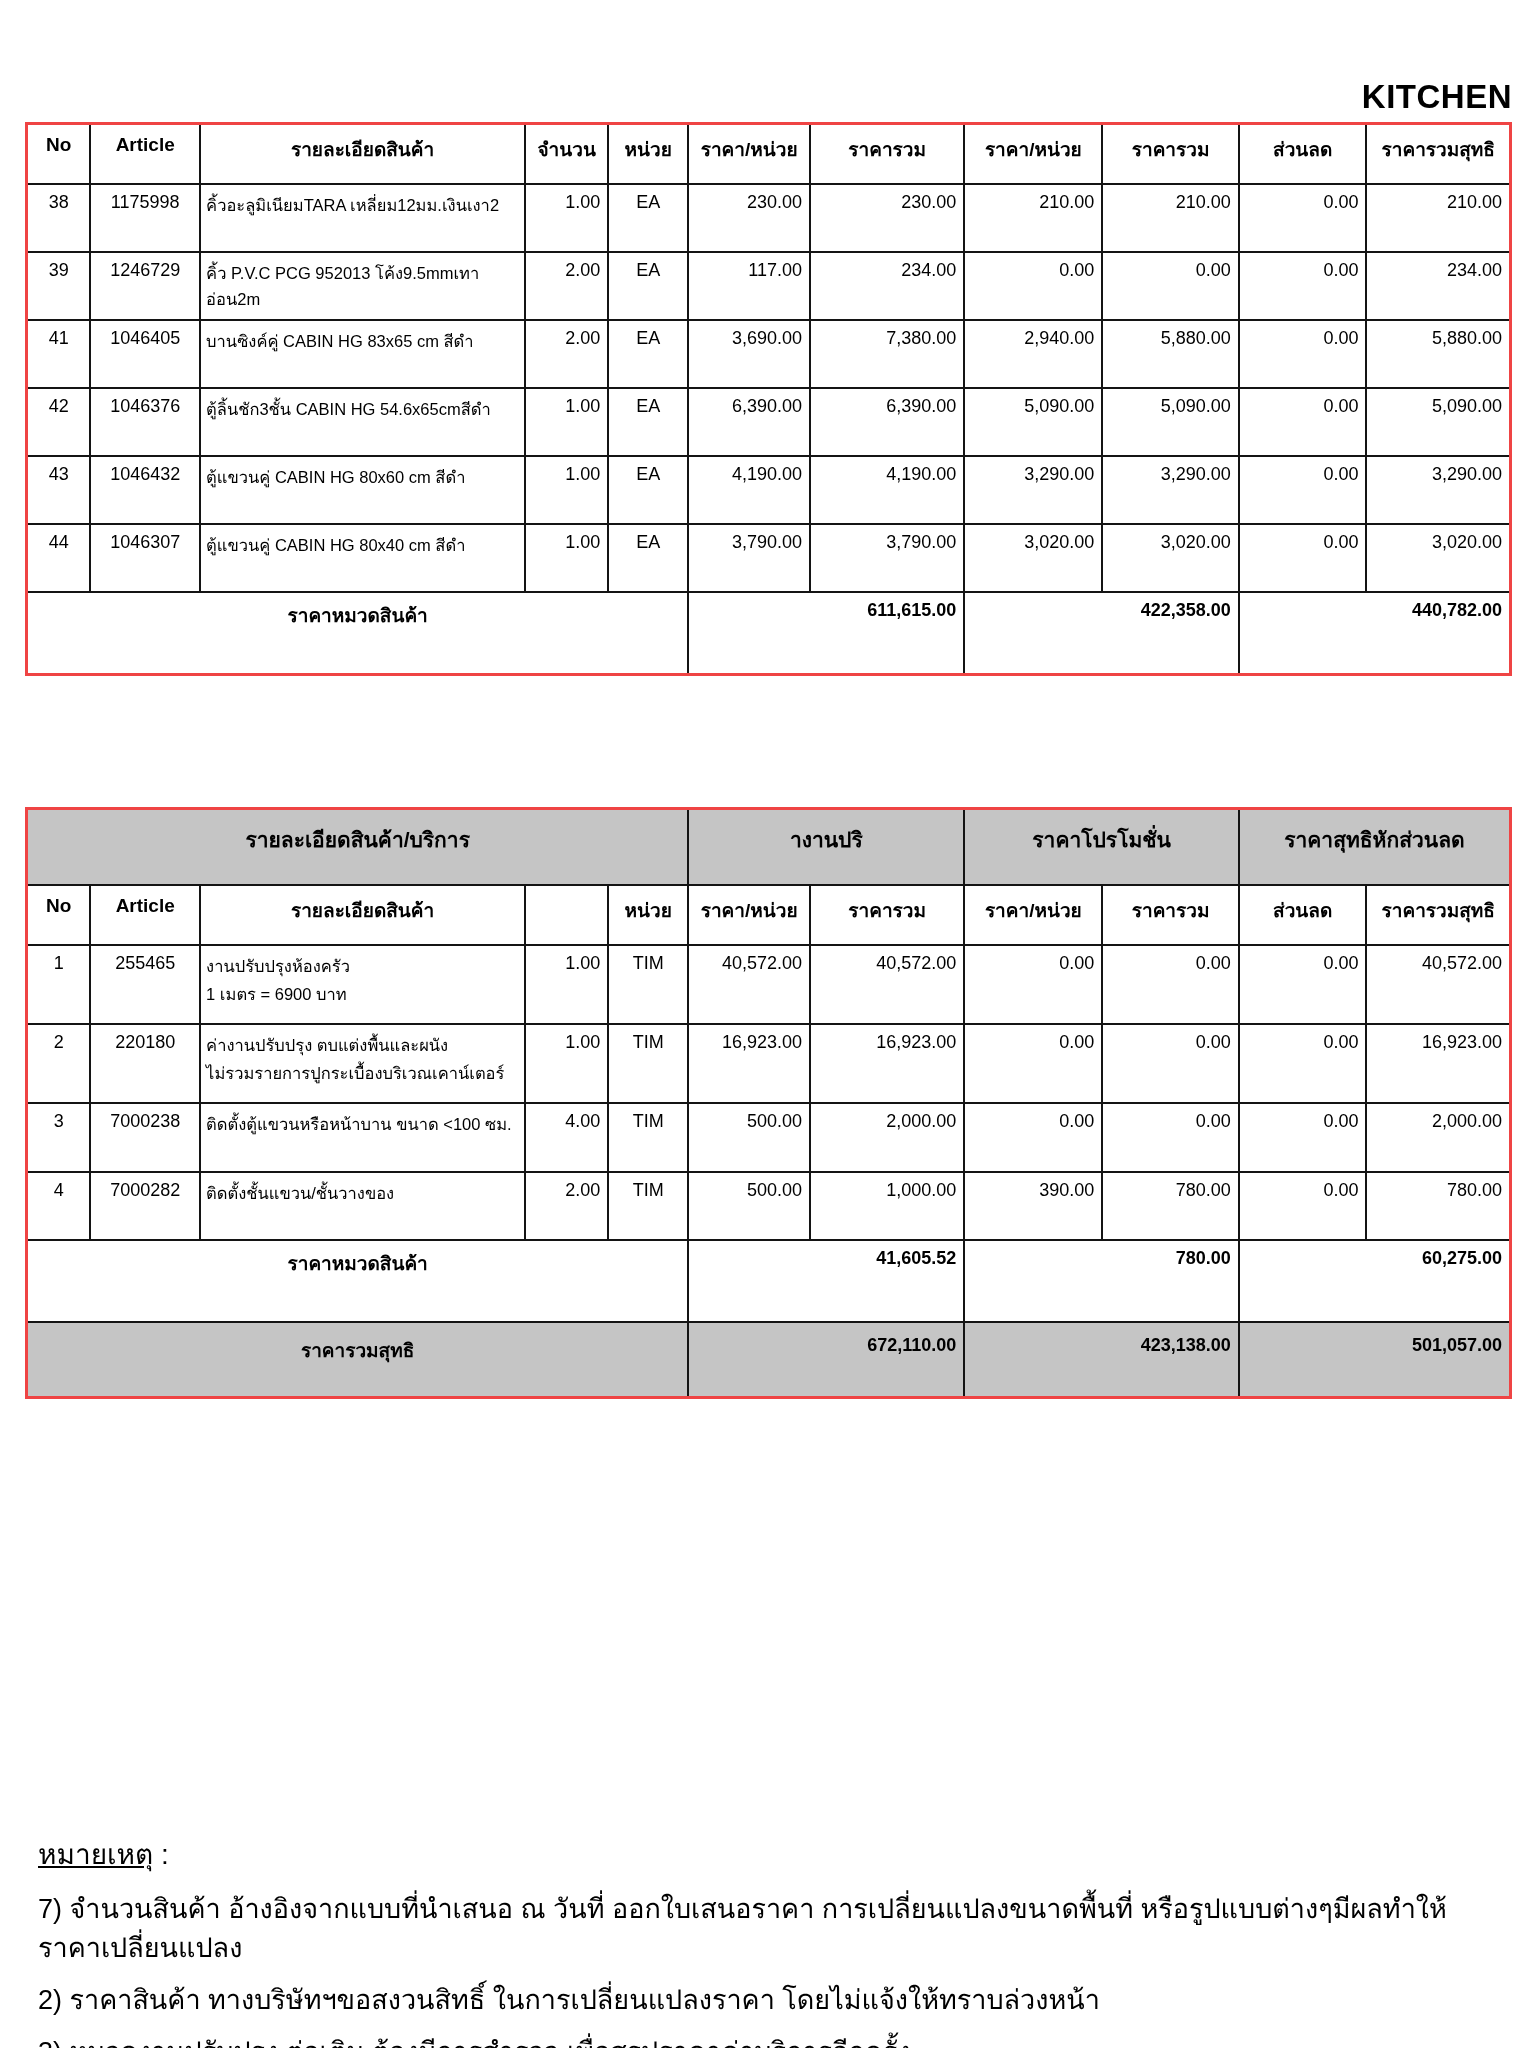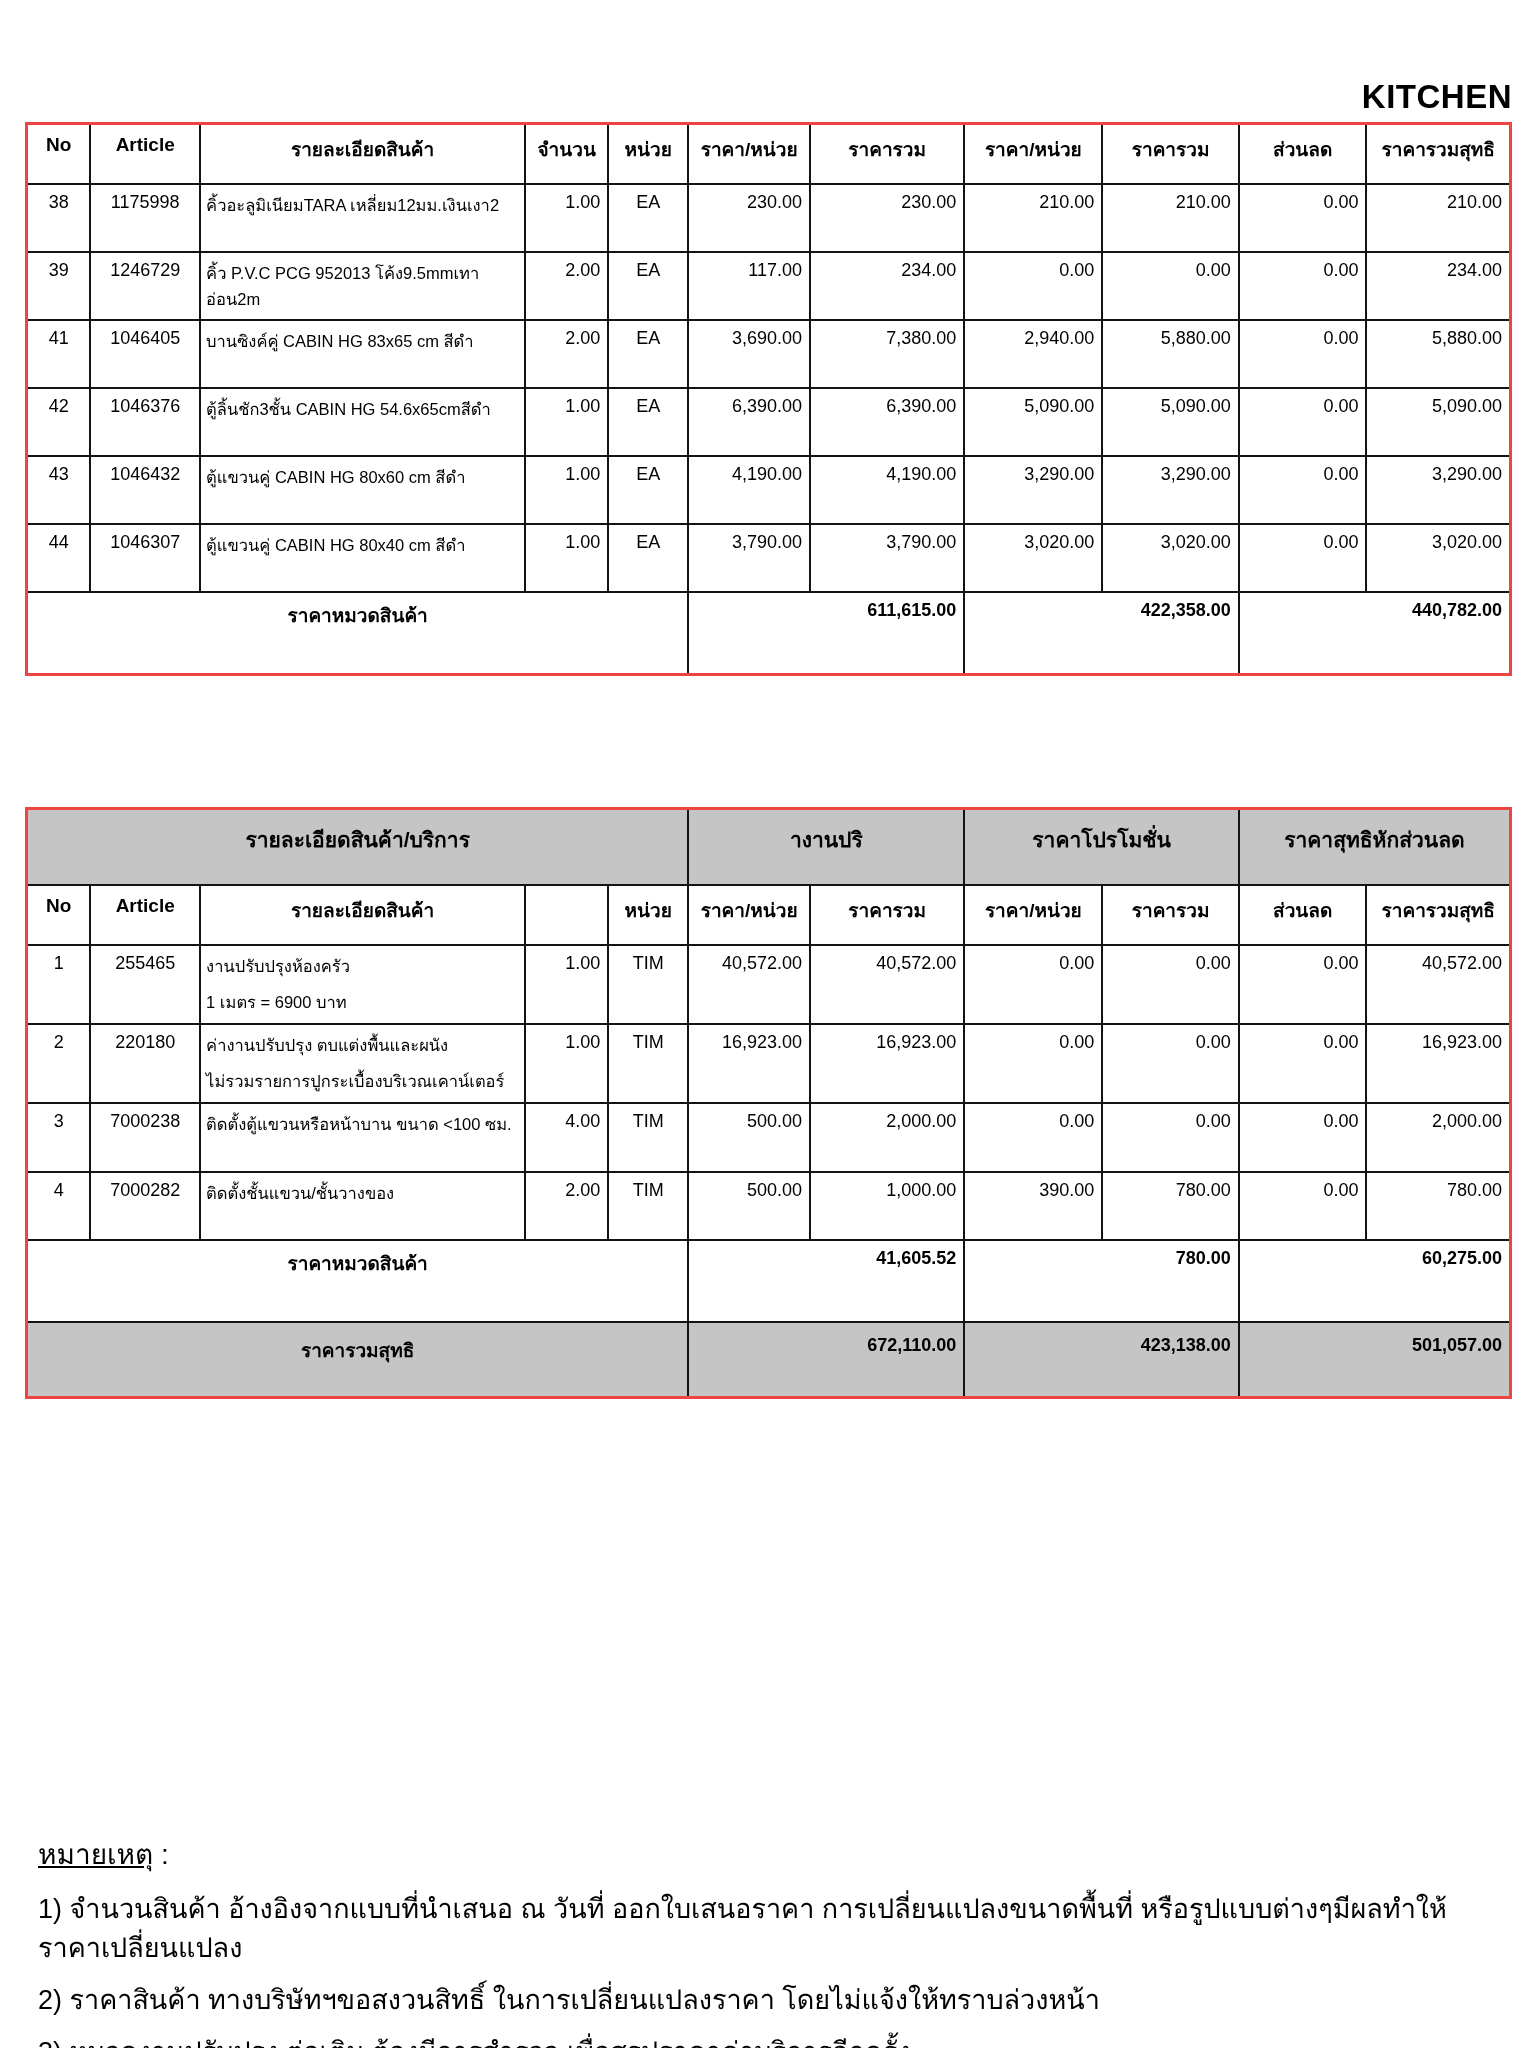--- a/index.html
+++ b/index.html
@@ -8,21 +8,21 @@
   .title{position:absolute;top:78px;left:25px;width:1487px;text-align:right;font-weight:bold;font-size:33px;letter-spacing:0.5px;}
   table{position:absolute;left:25px;width:1487px;border-collapse:collapse;table-layout:fixed;}
   .t1{top:122px;}
   .t2{top:807px;}
   td{border:2px solid #141414;vertical-align:top;font-size:18px;padding:7px 7px 0 7px;overflow:hidden;word-wrap:break-word;}
   table{border:3px solid #ef4444;}
   .hdr td{text-align:center;font-weight:bold;font-size:19px;height:49px;padding-top:9px;}
   .c{text-align:center;}
   .num{text-align:right;}
   .desc{text-align:left;font-size:16.5px;padding-left:5px;padding-right:2px;border-radius:6px;}
-  .desc .line2{margin-top:10px;}
+  .desc .line2{margin-top:2px;}
   .rowp{height:68px;}
   .rs1{height:79px;}
   .rs2{height:79px;}
   .rs3{height:69px;}
   .rs4{height:68px;}
   .totalrow td{height:73px;font-weight:bold;}
   .totalrow .lbl{text-align:center;font-size:19px;}
   .gray{background:#c5c5c5;}
   .section td{text-align:center;font-weight:bold;font-size:21px;height:61px;padding-top:13px;}
   .grand td{height:61px;font-weight:bold;padding-top:12px;}
@@ -256,18 +256,18 @@
       <td class="lbl" colspan="5">ราคารวมสุทธิ</td>
       <td class="num" colspan="2">672,110.00</td>
       <td class="num" colspan="2">423,138.00</td>
       <td class="num" colspan="2">501,057.00</td>
     </tr>
   </tbody>
     </table>
 
   <div class="notes">
     <div class="notes-h"><span class="u">หมายเหตุ</span><span> :</span></div>
-    <div class="note-item">1) จำนวนสินค้า อ้างอิงจากแบบที่นำเสนอ ณ วันที่ ออกใบเสนอราคา การเปลี่ยนแปลงขนาดพื้นที่ หรือรูปแบบต่างๆมีผลทำให้ราคาเปลี่ยนแปลง</div>
+    <div class="note-item">7) จำนวนสินค้า อ้างอิงจากแบบที่นำเสนอ ณ วันที่ ออกใบเสนอราคา การเปลี่ยนแปลงขนาดพื้นที่ หรือรูปแบบต่างๆมีผลทำให้ราคาเปลี่ยนแปลง</div>
     <div class="note-item">2) ราคาสินค้า ทางบริษัทฯขอสงวนสิทธิ์ ในการเปลี่ยนแปลงราคา โดยไม่แจ้งให้ทราบล่วงหน้า</div>
     <div class="note-item">3) หมวดงานปรับปรุง ต่อเติม ต้องมีการสำรวจ เพื่อสรุปราคาค่าบริการอีกครั้ง</div>
   </div>
 
 </div>
 
 </body></html>

